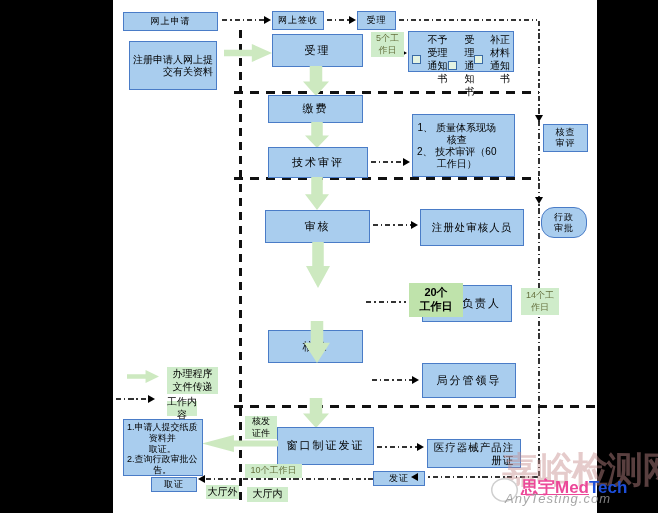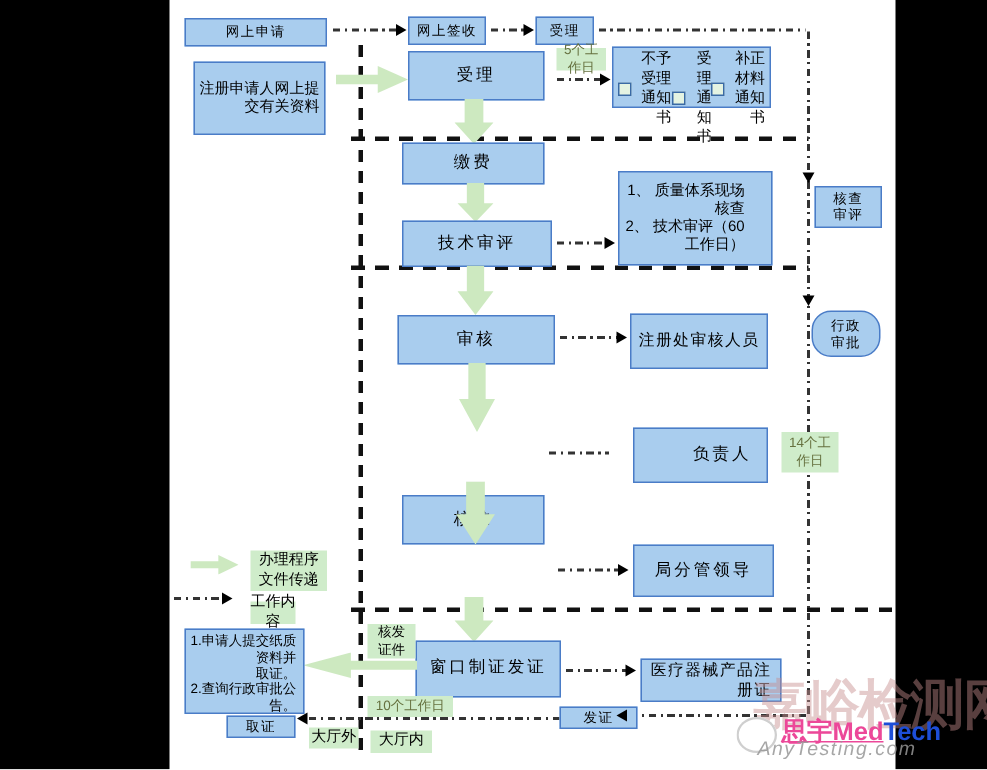--- a/index.html
+++ b/index.html
@@ -5,21 +5,21 @@
   html,body{margin:0;padding:0;background:#fff;}
   #stage{position:relative;width:658px;height:513px;background:#ffffff;overflow:hidden;
          font-family:"Liberation Sans","DejaVu Sans",sans-serif;color:#000;}
   .abs{position:absolute;}
   .bar{background:#000;}
   
   .box{background:#a9cdee;border:1.5px solid #4a7cc7;display:flex;align-items:center;
        justify-content:center;text-align:right;font-size:11px;letter-spacing:2px;
        line-height:1.2;white-space:pre-line;box-sizing:border-box;z-index:3;word-break:break-all;}
   .box.sm{font-size:9px;letter-spacing:1px;}
-  .box.left{justify-content:flex-start;text-align:right;letter-spacing:0;}
+  .box.left{justify-content:flex-start;text-align:center;letter-spacing:0;}
   
   .glabel{background:#cfecca;font-size:9px;line-height:1.25;text-align:center;
           white-space:pre-line;display:flex;align-items:center;justify-content:center;
           box-sizing:border-box;z-index:4;}
   .olive{color:#66713f;}
   .bold{font-weight:bold;}
   
   .hdiv{height:3px;background:repeating-linear-gradient(to right,#111 0 9px,transparent 9px 16px);z-index:2;}
   .vdash{width:3px;background:repeating-linear-gradient(to bottom,#111 0 8px,transparent 8px 14px);z-index:2;}
   
@@ -70,21 +70,21 @@
   <div class="abs box sm" style="left:357px;top:11px;width:39px;height:19px;">受理</div>
   <div class="abs ddh" style="left:399px;top:19px;width:138px;"></div>
 
   <div class="abs box" style="left:129px;top:41px;width:88px;height:49px;font-size:10px;letter-spacing:0;">注册申请人网上提
 交有关资料</div>
 
   <div class="abs ba right" style="left:224px;top:44px;width:48px;height:18px;"></div>
 
   <div class="abs box" style="left:272px;top:34px;width:91px;height:33px;">受理</div>
 
-  <div class="abs glabel olive" style="left:371px;top:32px;width:33px;height:15px;">5个工
+  <div class="abs glabel olive" style="left:371px;top:32px;width:33px;height:25px;">5个工
 作日</div>
   <div class="abs ddh" style="left:371px;top:52px;width:32px;"></div>
   <div class="abs tri-r" style="left:400px;top:49px;"></div>
 
   <div class="abs box" style="left:408px;top:31px;width:106px;height:41px;flex-direction:row;align-items:flex-start;padding:1px 3px;letter-spacing:0;">
     <div class="nrow"><span class="chk"></span><span>不予受理通知书</span></div>
     <div class="nrow"><span class="chk"></span><span>受理通知书</span></div>
     <div class="nrow"><span class="chk"></span><span>补正材料通知书</span></div>
   </div>
 
@@ -98,26 +98,28 @@
   <div class="abs tri-r" style="left:403px;top:158px;"></div>
   <div class="abs box left" style="left:412px;top:114px;width:103px;height:63px;font-size:10px;padding:2px 4px;">1、 质量体系现场
 核查
 2、 技术审评（60
 工作日）</div>
 
   <div class="abs ba down" style="left:305px;top:177px;width:24px;height:33px;"></div>
   <div class="abs box" style="left:265px;top:210px;width:105px;height:33px;">审核</div>
   <div class="abs ddh" style="left:373px;top:224px;width:40px;"></div>
   <div class="abs tri-r" style="left:411px;top:221px;"></div>
-  <div class="abs box" style="left:420px;top:209px;width:92px;height:37px;font-size:10.5px;letter-spacing:1px;">注册处审核人员</div>
+  <div class="abs box" style="left:420px;top:209px;width:104px;height:37px;font-size:10.5px;letter-spacing:1px;">注册处审核人员</div>
 
   <div class="abs ba down" style="left:306px;top:242px;width:24px;height:46px;"></div>
   <div class="abs box" style="left:268px;top:287px;width:95px;height:33px;margin-top:43px;">核准</div>
   <div class="abs ddh" style="left:366px;top:301px;width:40px;"></div>
   <div class="abs box" style="left:422px;top:285px;width:90px;height:37px;justify-content:flex-end;padding-right:10px;">负责人</div>
+  <div class="abs glabel bold" style="left:409px;top:283px;width:54px;height:34px;font-size:11px;background:#bfe3ab;z-index:5;">20个
+工作日</div>
 
   <div class="abs ba down" style="left:304px;top:321px;width:26px;height:42px;"></div>
   <div class="abs ddh" style="left:372px;top:379px;width:42px;"></div>
   <div class="abs tri-r" style="left:412px;top:376px;"></div>
   <div class="abs box" style="left:422px;top:363px;width:94px;height:35px;">局分管领导</div>
 
   <div class="abs ba down" style="left:303px;top:398px;width:26px;height:30px;"></div>
 
   <div class="abs glabel" style="left:245px;top:416px;width:32px;height:23px;">核发
 证件</div>

